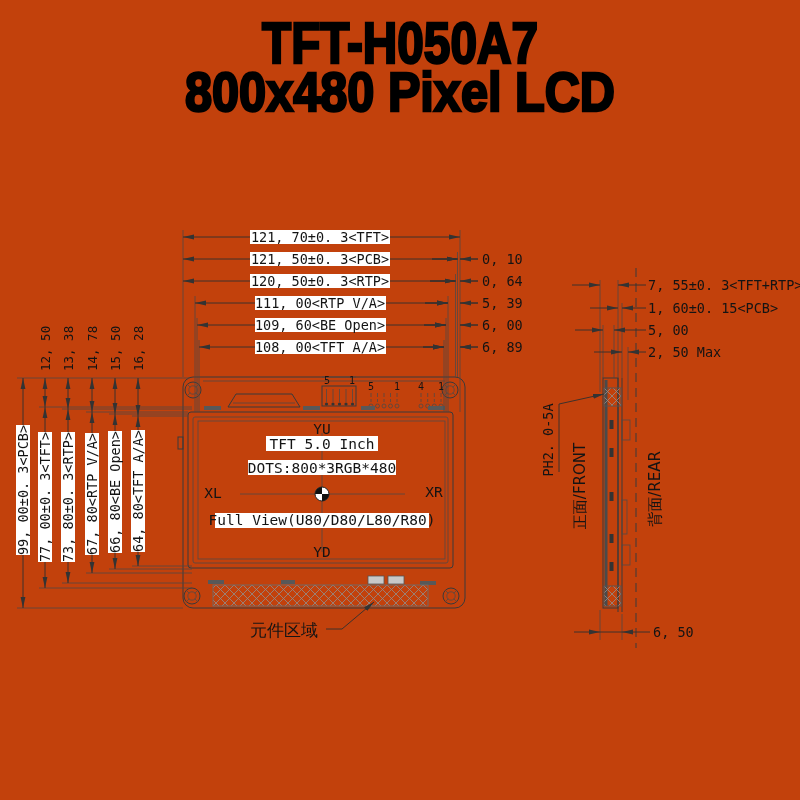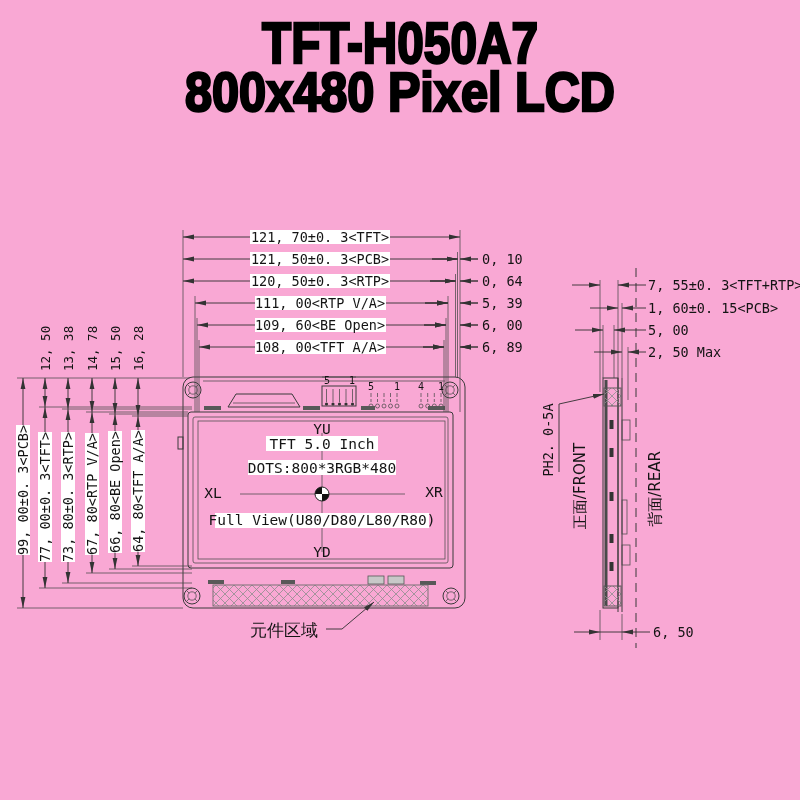--- a/index.html
+++ b/index.html
@@ -1,16 +1,16 @@
 <!DOCTYPE html>
 <html><head>
 <meta charset="utf-8">
 <style>
   html,body{margin:0;padding:0;background:#fff;}
-  #stage{position:relative;width:800px;height:800px;background:#f9a8d4;overflow:hidden;}
+  #stage{position:relative;width:800px;height:800px;background:#c2410c;overflow:hidden;}
   svg{display:block;}
   .l{stroke:#3a3a3a;stroke-width:1;fill:none;}
   .lt{stroke:#4a4a4a;stroke-width:.75;fill:none;}
   .dl{stroke:#2f2f2f;stroke-width:.9;fill:none;}
   .dash{stroke:#3a3a3a;stroke-width:1;fill:none;stroke-dasharray:9 6;}
   .halo{fill:#fff;stroke:none;}
   .pad{fill:#585858;stroke:none;}
   text{fill:#141414;}
   .dim{font:13.5px "DejaVu Sans Mono","Liberation Mono",monospace;}
   .dims{font:12.5px "DejaVu Sans Mono","Liberation Mono",monospace;}

